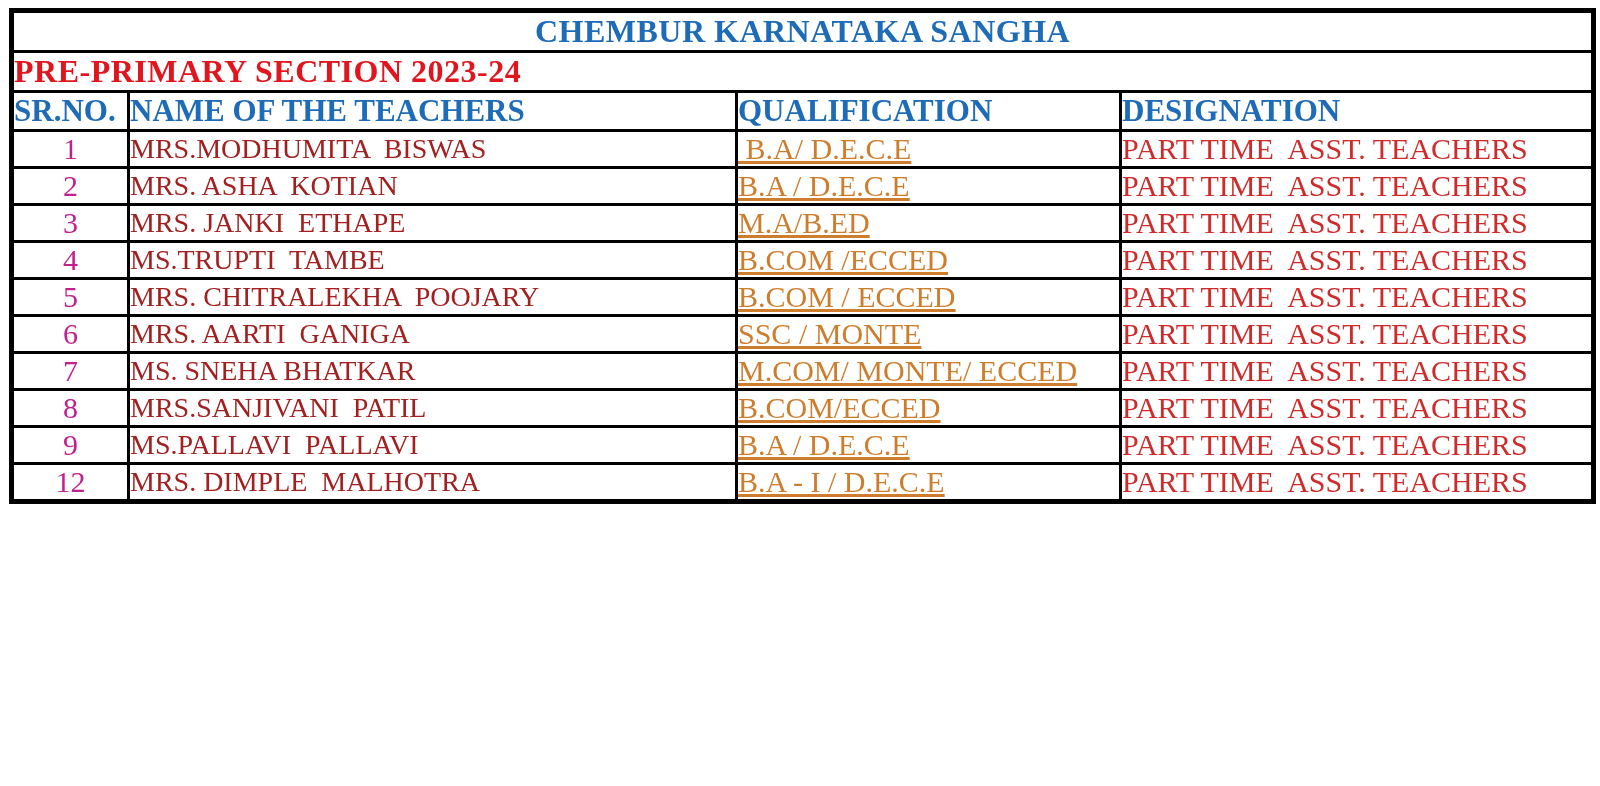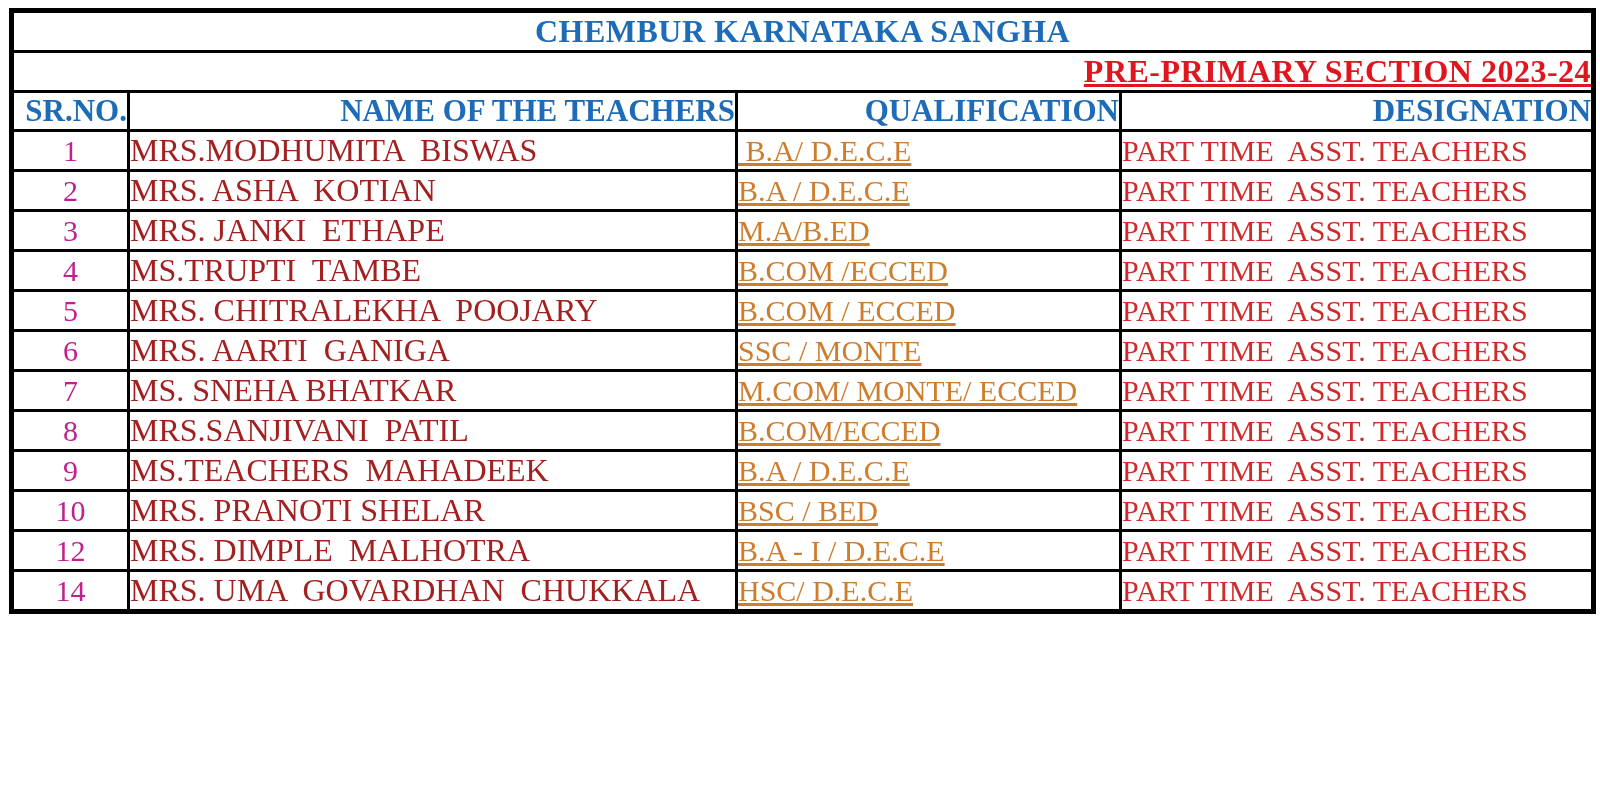--- a/index.html
+++ b/index.html
@@ -41,41 +41,40 @@
   tr { height: 35px; }
 
   .title-cell {
     text-align: center;
     font-weight: bold;
     font-size: 32px;
     color: var(--title-blue, #1E6CB8);
     letter-spacing: 0.5px;
   }
   .subtitle-cell {
-    text-align: right;
+    text-align: left;
     font-weight: bold;
     font-size: 32px;
     color: var(--subtitle-red, #E0151E);
     letter-spacing: 0.5px;
-    text-decoration: underline;
   }
   th.col-h {
-    text-align: right;
+    text-align: left;
     font-weight: bold;
     font-size: 31px;
     color: var(--header-blue, #1E6CB8);
     padding-left: 5px;
   }
   td.sr {
     text-align: center;
     font-size: 30px;
     color: var(--sr-magenta, #C0218F);
   }
   td.name {
-    font-size: 32px;
+    font-size: 28px;
     color: var(--name-maroon, #A32020);
     padding-left: 7px;
   }
   td.qual {
     font-size: 30px;
     color: var(--qualification-orange, #CE7D2D);
     padding-left: 7px;
     text-decoration: underline;
   }
   td.desig {
@@ -162,45 +161,33 @@
 
   <tr>
     <td class="sr">8</td>
     <td class="name">MRS.SANJIVANI  PATIL</td>
     <td class="qual">B.COM/ECCED</td>
     <td class="desig">PART TIME  ASST. TEACHERS</td>
   </tr>
 
   <tr>
     <td class="sr">9</td>
-    <td class="name">MS.TEACHERS  MAHADEEK</td>
+    <td class="name">MS.PALLAVI  PALLAVI</td>
     <td class="qual">B.A / D.E.C.E</td>
     <td class="desig">PART TIME  ASST. TEACHERS</td>
   </tr>
 
-  <tr>
-    <td class="sr">10</td>
-    <td class="name">MRS. PRANOTI SHELAR</td>
-    <td class="qual">BSC / BED</td>
-    <td class="desig">PART TIME  ASST. TEACHERS</td>
-  </tr>
 
 
   <tr>
     <td class="sr">12</td>
     <td class="name">MRS. DIMPLE  MALHOTRA</td>
     <td class="qual">B.A - I / D.E.C.E</td>
     <td class="desig">PART TIME  ASST. TEACHERS</td>
   </tr>
 
 
-  <tr>
-    <td class="sr">14</td>
-    <td class="name">MRS. UMA  GOVARDHAN  CHUKKALA</td>
-    <td class="qual">HSC/ D.E.C.E</td>
-    <td class="desig">PART TIME  ASST. TEACHERS</td>
-  </tr>
 
 
 
 </tbody>
   </table>
 </div>
 
 </body></html>

